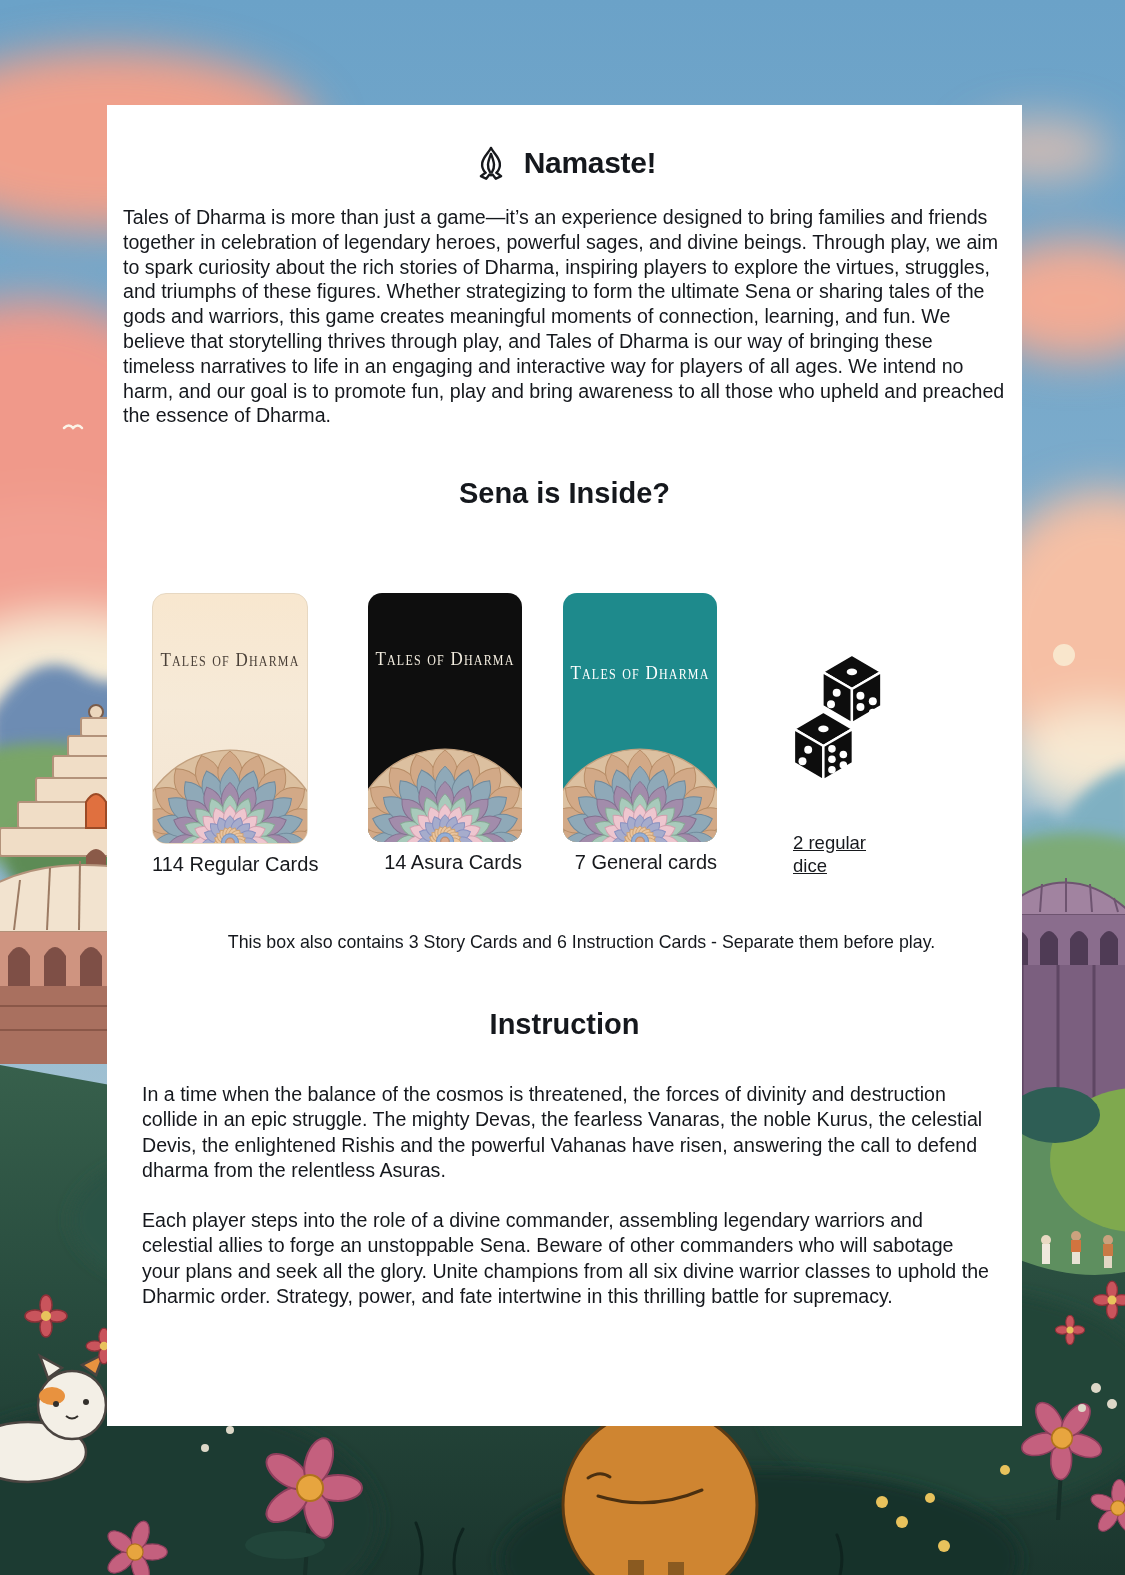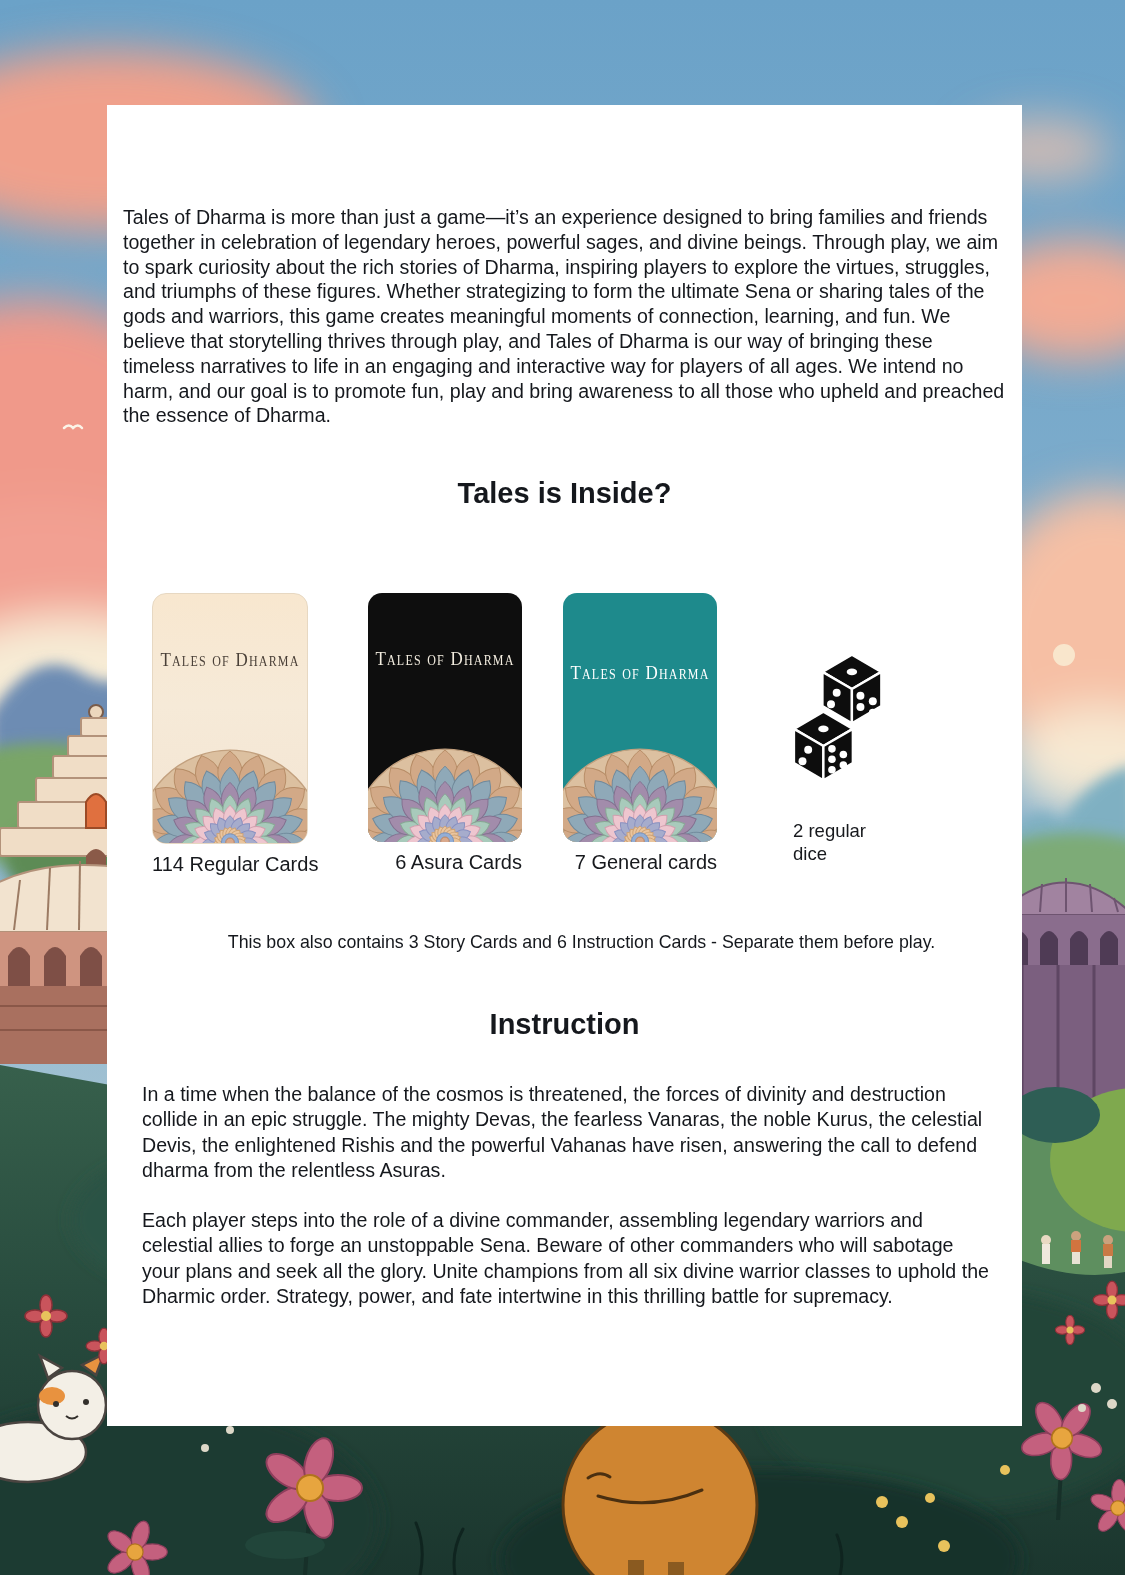--- a/index.html
+++ b/index.html
@@ -21,21 +21,21 @@
   .card.cream{background:linear-gradient(180deg,#f8e7cf 0%,#f6ead8 45%,#f3e4d2 100%);border:1px solid #e7d8c2;}
   .card.black{background:#0e0e0e;}
   .card.teal{background:#1e8a8c;}
   .card-title{position:absolute;top:56px;left:0;width:100%;text-align:center;
     font-family:"Liberation Serif",serif;font-variant:small-caps;font-size:17px;
     letter-spacing:1.2px;transform:scaleY(1.15);color:#4a4038;}
   .card.black .card-title{color:#f2ecdf;}
   .card.teal .card-title{color:#ffffff;top:70px;}
   .mandala-svg{position:absolute;bottom:-3px;left:-18px;width:190px;height:148px;}
   .comp-label{margin-top:9px;text-align:right;font-size:20px;color:#17191d;}
-  .dice-label{margin-top:12px;text-align:left;font-size:18.5px;line-height:23px;width:92px;}
+  .dice-label{margin-top:24px;text-align:left;font-size:18.5px;line-height:23px;width:92px;text-decoration:underline;}
   .note{position:absolute;top:810px;left:0;width:100%;margin:17px;text-align:center;font-size:17.8px;color:#15181d;}
   .intro-title{position:absolute;top:903px;left:0;width:100%;margin:0;text-align:center;font-size:29px;font-weight:700;}
   .body-para{position:absolute;left:35px;width:848px;margin:0;font-size:19.6px;line-height:25.4px;}
   .para-a{top:977px;}
   .para-b{top:1103px;}
   .body-para b{font-weight:400;}
 </style>
 </head>
 <body>
 
@@ -334,45 +334,59 @@
           <path d="M420 1575 q6 -28 -4 -52"></path>
             <path d="M455 1575 q-4 -24 8 -46"></path>
             <path d="M840 1575 q5 -20 -3 -40"></path>
         </g>
       </g>
     </g>
   </svg>
 
   <div class="page">
 
+    <div class="header">
+      <span class="hands">
+        <svg width="36" height="36" viewBox="0 0 48 48" fill="none" stroke="#17191d" stroke-width="3.2" stroke-linecap="round" stroke-linejoin="round">
+          <path d="M24 4 C19.5 12 13.5 16 12.3 24 C11.6 29 13.4 33.5 16.6 37"></path>
+          <path d="M24 4 C28.5 12 34.5 16 35.7 24 C36.4 29 34.6 33.5 31.4 37"></path>
+          <path d="M16.6 37 L10.5 41.5 L17.5 45 L22 39.2"></path>
+          <path d="M31.4 37 L37.5 41.5 L30.5 45 L26 39.2"></path>
+          <path d="M24 12 C22 17 20.3 21 20 26 C19.8 29.5 20.8 33 22.6 36"></path>
+          <path d="M24 12 C26 17 27.7 21 28 26 C28.2 29.5 27.2 33 25.4 36"></path>
+          <path d="M24 36.5 L21.8 39.6 L24 42.8 L26.2 39.6 Z" fill="#17191d" stroke="none"></path>
+        </svg>
+      </span>
+      <h1>Namaste!</h1>
+    </div>
 
     <p class="lead">Tales of Dharma is more than just a game—it’s an experience designed to bring families and friends together in celebration of legendary heroes, powerful sages, and divine beings. Through play, we aim to spark curiosity about the rich stories of Dharma, inspiring players to explore the virtues, struggles, and triumphs of these figures. Whether strategizing to form the ultimate Sena or sharing tales of the gods and warriors, this game creates meaningful moments of connection, learning, and fun. We believe that storytelling thrives through play, and Tales of Dharma is our way of bringing these timeless narratives to life in an engaging and interactive way for players of all ages. We intend no harm, and our goal is to promote fun, play and bring awareness to all those who upheld and preached the essence of Dharma.</p>
 
-    <h2 class="inside-title">Tales is Inside?</h2>
+    <h2 class="inside-title">Sena is Inside?</h2>
 
     <div class="components">
 
       <div class="comp comp1">
         <div class="card cream">
           <div class="card-title">Tales of Dharma</div>
           <svg class="mandala-svg" viewBox="0 0 200 150">
               <use href="#mandala"></use>
             </svg>
         </div>
         <div class="comp-label">114 Regular Cards</div>
       </div>
 
       <div class="comp comp2">
         <div class="card black">
           <div class="card-title">Tales of Dharma</div>
           <svg class="mandala-svg" viewBox="0 0 200 150">
               <use href="#mandala"></use>
             </svg>
         </div>
-        <div class="comp-label">6 Asura Cards</div>
+        <div class="comp-label">14 Asura Cards</div>
       </div>
 
       <div class="comp comp3">
         <div class="card teal">
           <div class="card-title">Tales of Dharma</div>
           <svg class="mandala-svg" viewBox="0 0 200 150">
               <use href="#mandala"></use>
             </svg>
         </div>
         <div class="comp-label">7 General cards</div>

